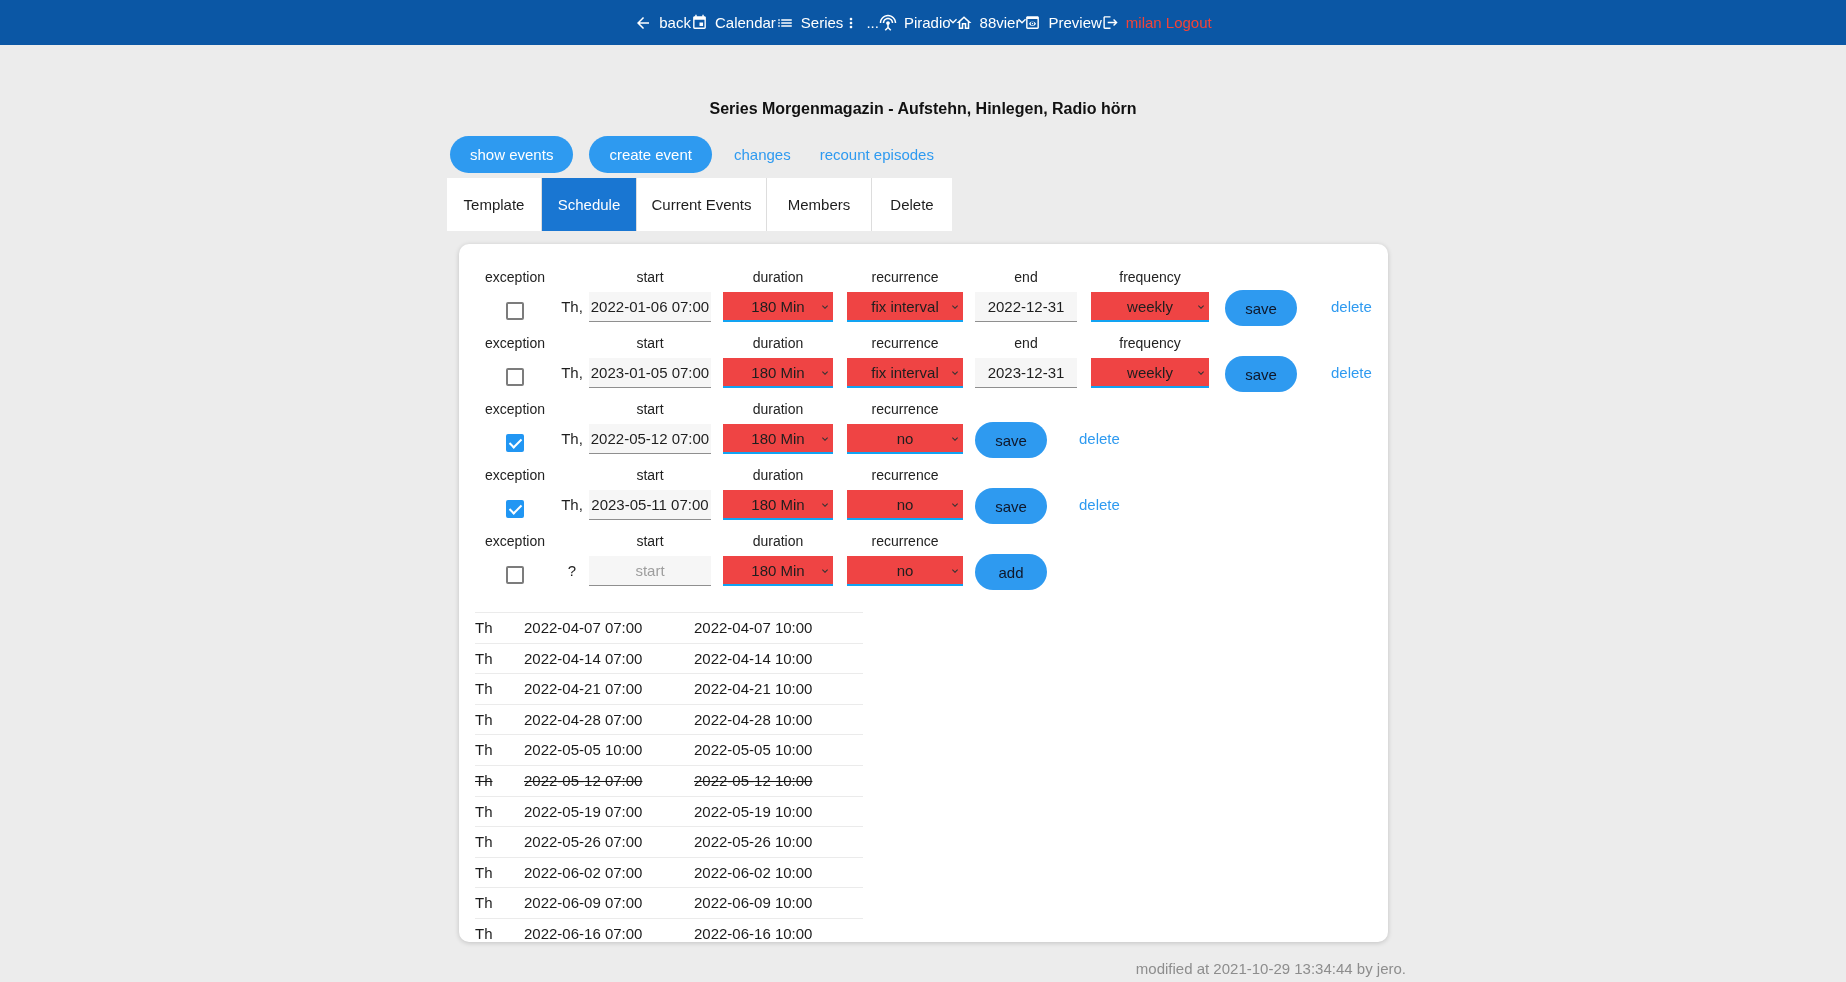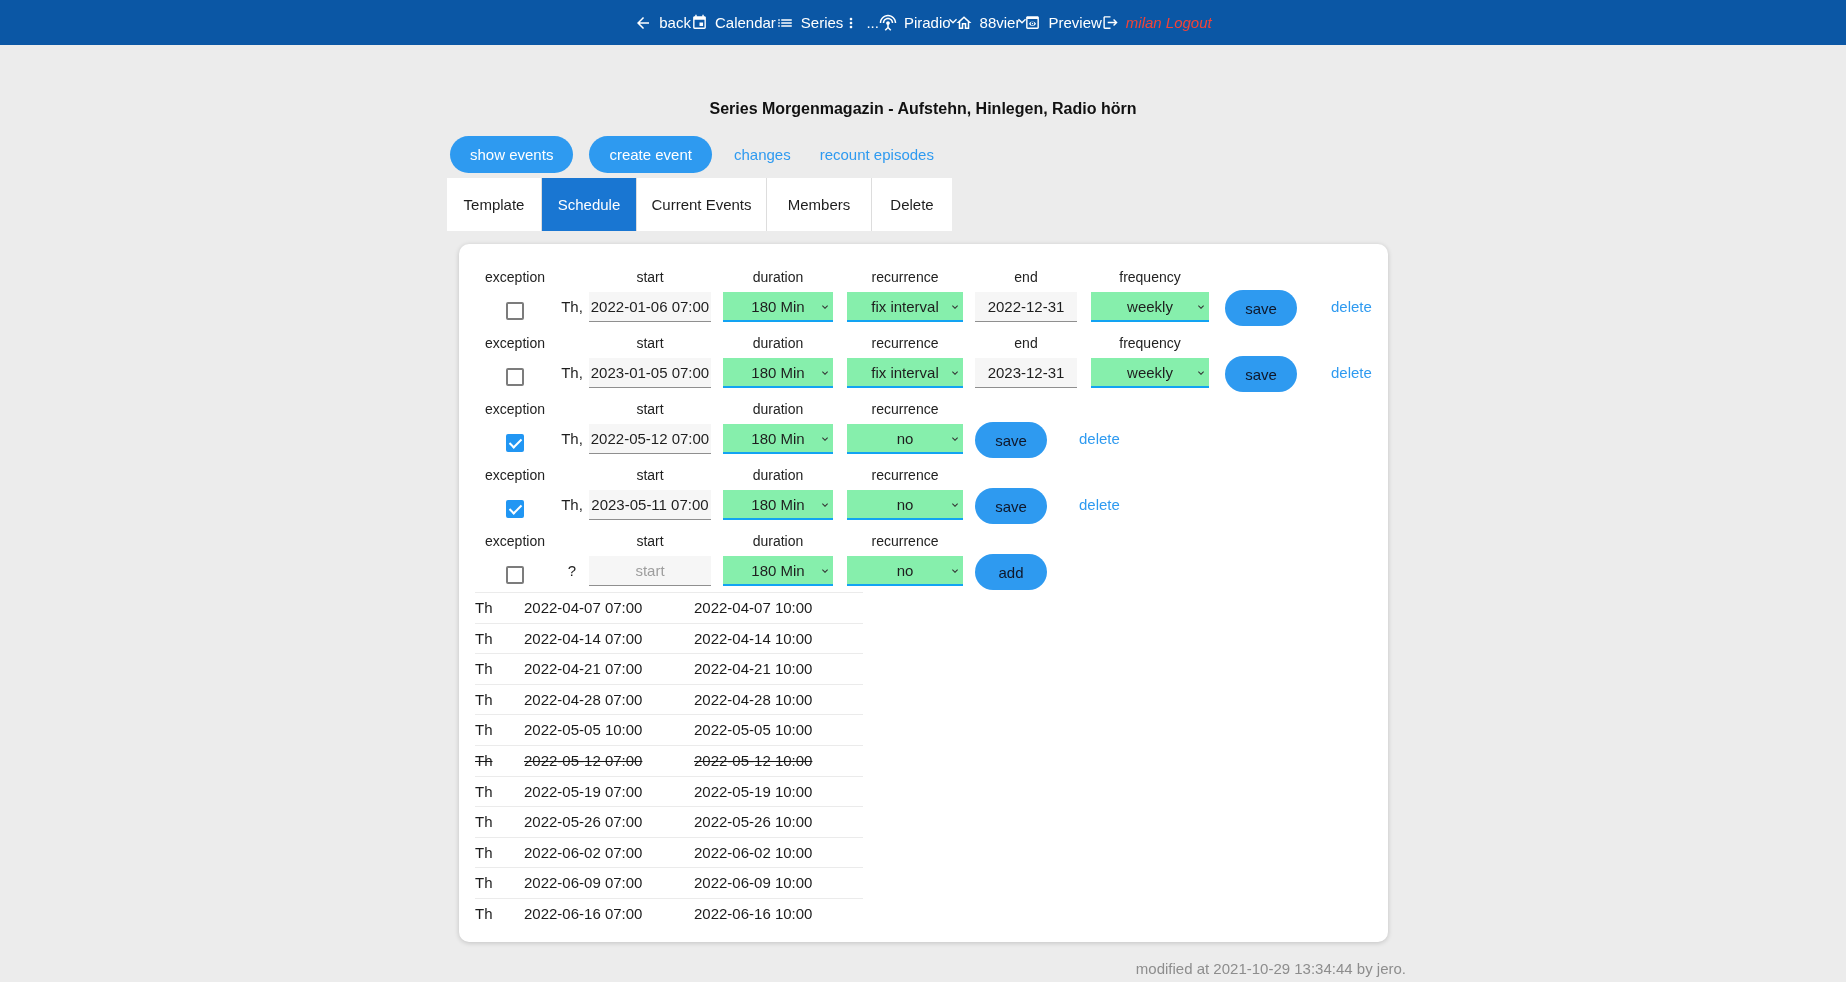--- a/index.html
+++ b/index.html
@@ -13,21 +13,21 @@
   }
   
   .navbar {
     position:absolute; top:0; left:0; width:1846px; height:45px;
     background:#0b57a5; display:flex; align-items:center; justify-content:center;
     color:#fff; font-size:15px;
   }
   .nav-item { display:flex; align-items:center; gap:7px; cursor:pointer; white-space:nowrap; }
   .nav-item svg { display:block; }
   .nav-chev { display:flex; align-items:center; cursor:pointer; margin:0 -6px; }
-  .logout-label { color:#f44336;font-style:italic; }
+  .logout-label { color:#f44336; }
   
   .page-title {
     position:absolute; top:100px; left:0; width:1846px; text-align:center;
     font-size:16px; font-weight:bold; color:#111;
   }
   
   .actions { position:absolute; top:135px; left:450px; height:38px; display:flex; align-items:center; }
   .pill {
     height:37px; padding:0 20px; border:none; border-radius:18.5px;
     background:#2e9af0; color:#fff; font-size:15px; cursor:pointer;
@@ -66,42 +66,42 @@
   .col-frequency { width:118px; margin-left:14px; }
   .text-input {
     width:100%; height:30px; margin-top:4px; text-align:center; font-size:15px;
     background:#f6f6f6; border:none; border-bottom:1px solid #8f8f8f;
     color:#1e1e1e; font-family:inherit; outline:none;
   }
   .text-input::placeholder { color:#9e9e9e; }
   .sel {
     position:relative; width:100%; height:30px; margin-top:4px;
     border-bottom:2px solid #12a3f2; display:flex; align-items:center; justify-content:center;
-    font-size:15px; cursor:pointer; background:#86efac;
+    font-size:15px; cursor:pointer; background:#ef4444;
   }
   .sel .chev { position:absolute; right:2px; top:9px; }
   .cb {
     width:18px; height:18px; margin-top:9px; border-radius:2px; cursor:pointer;
     border:2px solid #7c7c7c; background:#fff; position:relative;
   }
   .cb.checked { border-color:#2196f3; background:#2196f3; }
   .cb.checked::after {
     content:""; position:absolute; left:4px; top:0px; width:5px; height:10px;
     border:solid #fff; border-width:0 2px 2px 0; transform:rotate(45deg);
   }
   .row-btn {
     height:36px; width:72px; margin-left:16px; margin-top:24px;
     border:none; border-radius:18px; background:#2e9af0; color:#0f172a; font-size:15px;
     cursor:pointer; font-family:inherit;
   }
   .srow.short .row-btn, .srow.addrow .row-btn { margin-left:12px; }
   .del-link { margin-left:34px; margin-top:32px; color:#2e9af0; font-size:15px; cursor:pointer; text-decoration:none; }
   .srow.short .del-link { margin-left:32px; }
   
-  .events { position:absolute; top:348px; left:16px; width:388px; }
+  .events { position:absolute; top:368px; left:16px; width:388px; }
   .erow {
     display:grid; grid-template-columns:49px 170px 169px;
     height:30.6px; line-height:29.6px; font-size:15px; color:#1c1c1c;
     border-top:1px solid #ebebeb;
   }
   .erow.struck > div { text-decoration:line-through; }
   
   .footer-note {
     position:absolute; top:960px; right:440px; font-size:15px; color:#8d8d8d;
   }

